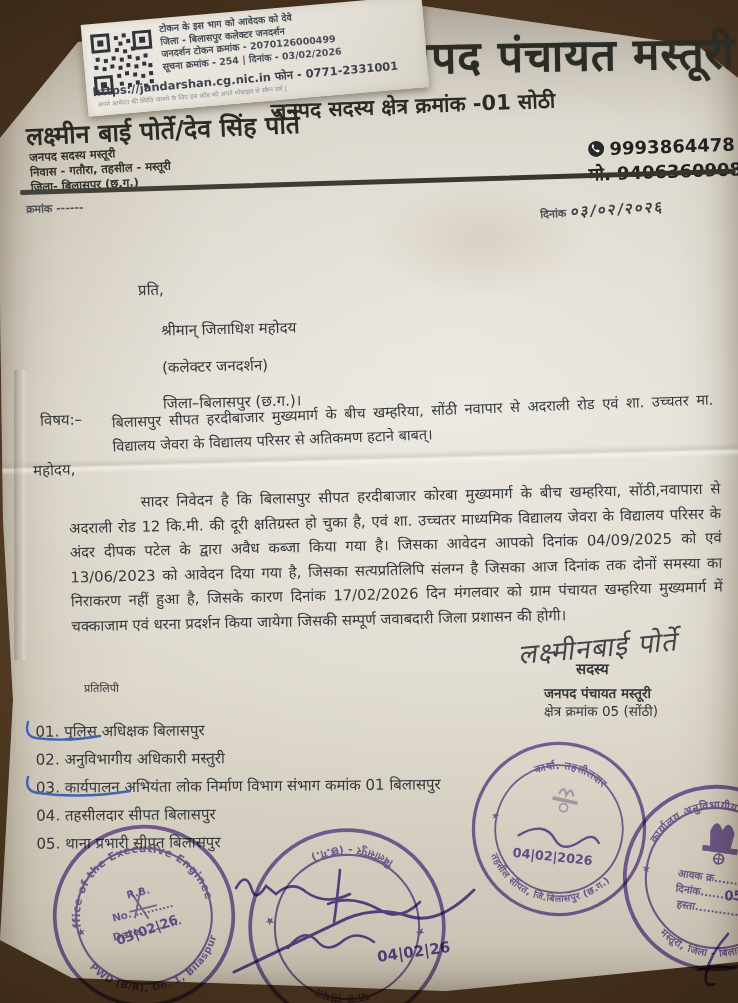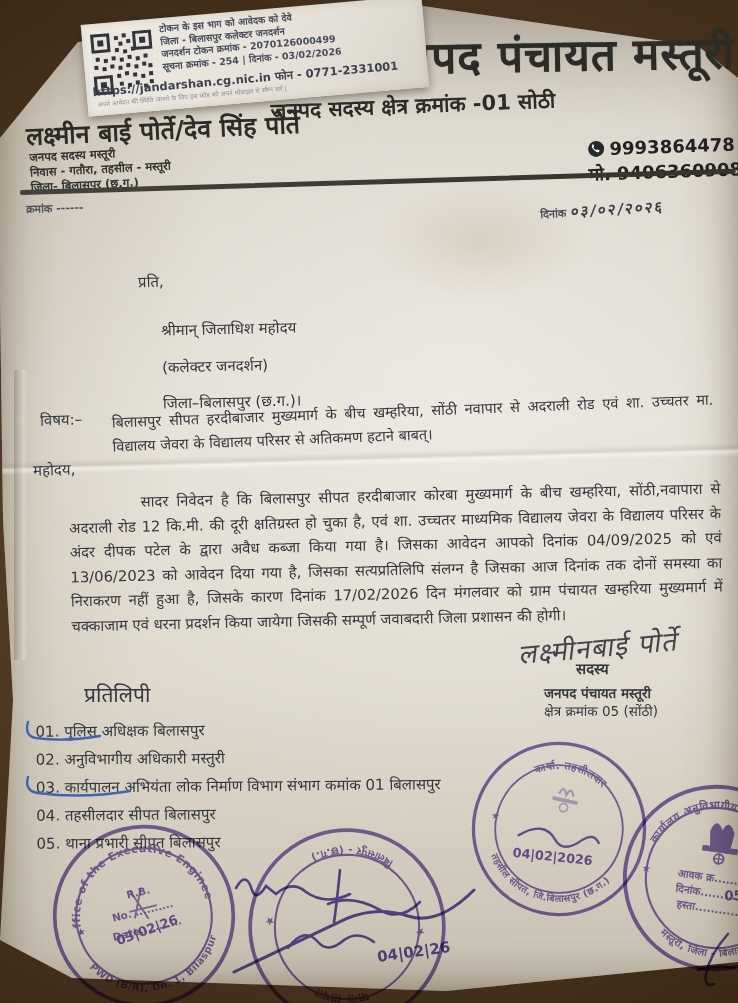--- a/index.html
+++ b/index.html
@@ -51,36 +51,36 @@
   .lh-phones{left:588px;top:134px;font-size:18px;font-weight:bold;line-height:25px;transform:rotate(-2deg);color:#222;white-space:nowrap;}
   .lh-phones .row{display:flex;align-items:center;gap:5px;}
   .rule{left:20px;top:190px;width:716px;height:4.5px;background:linear-gradient(90deg,#43433b,#33332c);
     transform:rotate(-1.7deg);transform-origin:left center;border-radius:2px;}
 
   .kramank{left:26px;top:200px;font-size:11px;font-weight:bold;color:#4c5057;transform:rotate(-2deg);}
   .dinank{left:540px;top:199px;transform:rotate(-3deg);white-space:nowrap;}
   .dinank .lbl{font-size:11px;font-weight:bold;color:#4c5057;}
   .dinank .val{font-size:15px;color:#3a3f45;letter-spacing:2px;font-weight:bold;transform:skewX(-8deg);display:inline-block;}
 
-  .to-label{left:138px;top:271px;font-size:15px;transform:rotate(-1deg);}
+  .to-label{left:138px;top:279px;font-size:15px;transform:rotate(-1deg);}
   .to-lines{left:162px;top:311px;font-size:15px;line-height:36.5px;transform:rotate(-1.3deg);}
   .subj-label{left:40px;top:409px;font-size:15px;transform:rotate(-2deg);}
   .subj-text{left:112px;top:400px;width:602px;font-size:14.5px;line-height:23.5px;transform:rotate(-2.2deg);text-align:justify;}
   .salutation{left:33px;top:459px;font-size:15px;transform:rotate(-2deg);}
   .body-par{left:70px;top:484px;width:652px;font-size:14.8px;line-height:24.6px;
     text-indent:72px;transform:rotate(-1.3deg);text-align:justify;}
 
   .handwriting{font-size:27px;color:#2c2f35;transform:rotate(-5deg) skewX(-12deg);
     letter-spacing:1px;opacity:.88;white-space:nowrap;}
   .sig-scrawl{left:520px;top:628px;z-index:4;}
   .sig-role{left:576px;top:658px;font-size:15px;font-weight:bold;}
   .sig-org{left:544px;top:684px;font-size:13.5px;font-weight:bold;}
   .sig-area{left:544px;top:702px;font-size:13.5px;}
 
-  .copies-label{left:84px;top:680px;font-size:21px;}
+  .copies-label{left:84px;top:680px;font-size:11px;}
   .copies{left:36px;top:716px;list-style:none;margin:0;padding:0;font-size:15px;line-height:28px;transform:rotate(-.5deg);white-space:nowrap;}
 
   .tick{position:absolute;z-index:6;}
 
   .stamp{position:absolute;mix-blend-mode:multiply;opacity:.92;}
   .stamp .ring{fill:none;stroke:#7b60b2;}
   .stamp text{fill:#7b60b2;font-family:"DejaVu Sans",sans-serif;}
   .stamp .arc-top{font-size:11.5px;font-weight:bold;letter-spacing:.5px;}
   .stamp .arc-bot{font-size:10.5px;font-weight:bold;letter-spacing:.5px;}
   .stamp .cline{font-size:11px;font-weight:bold;}

